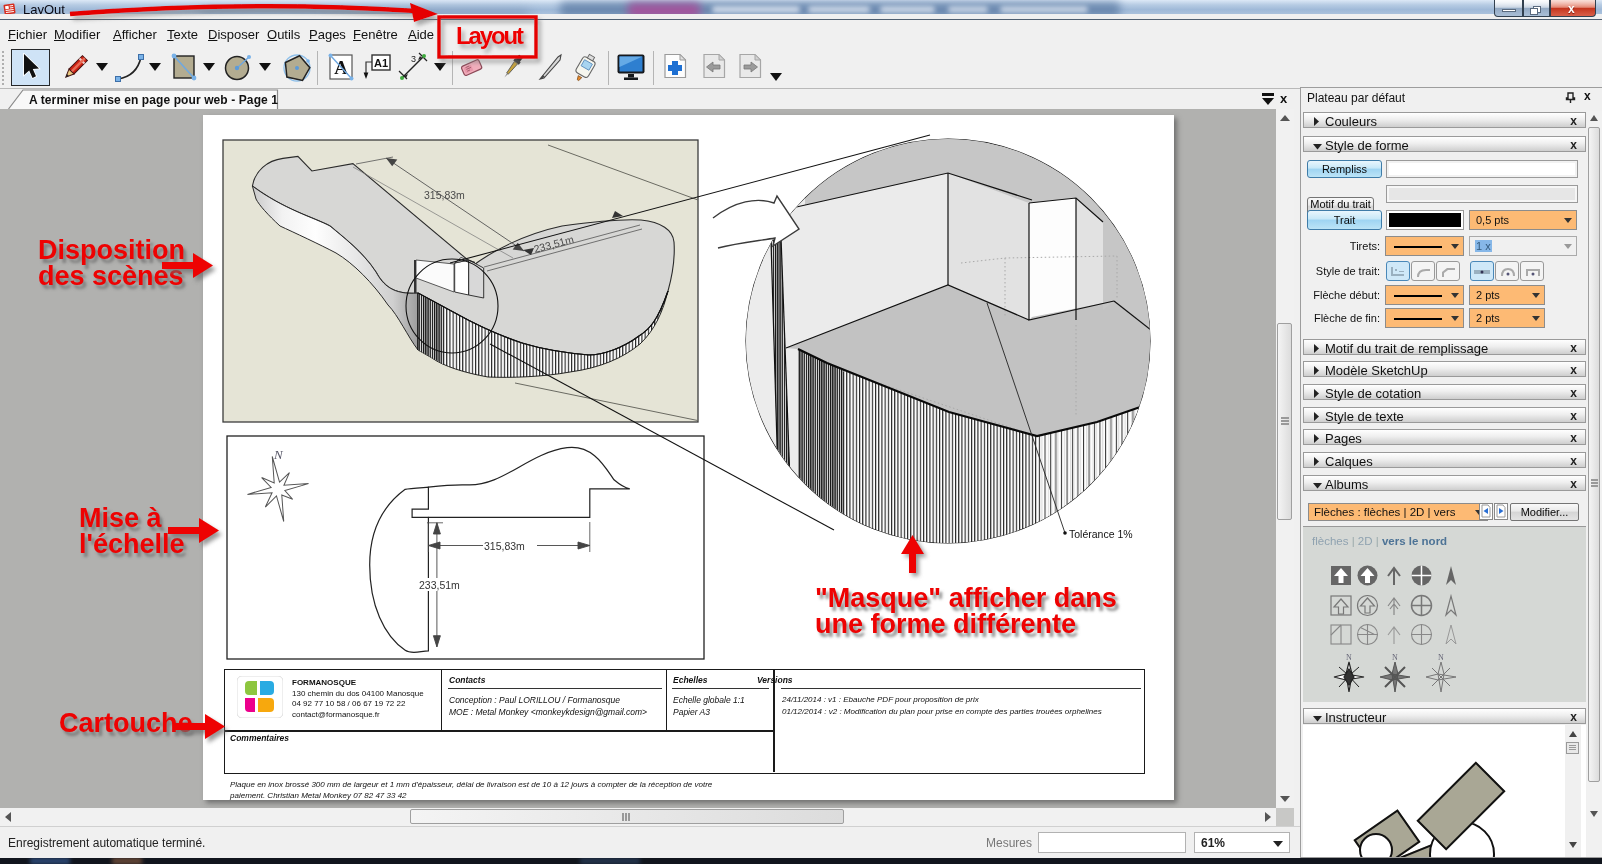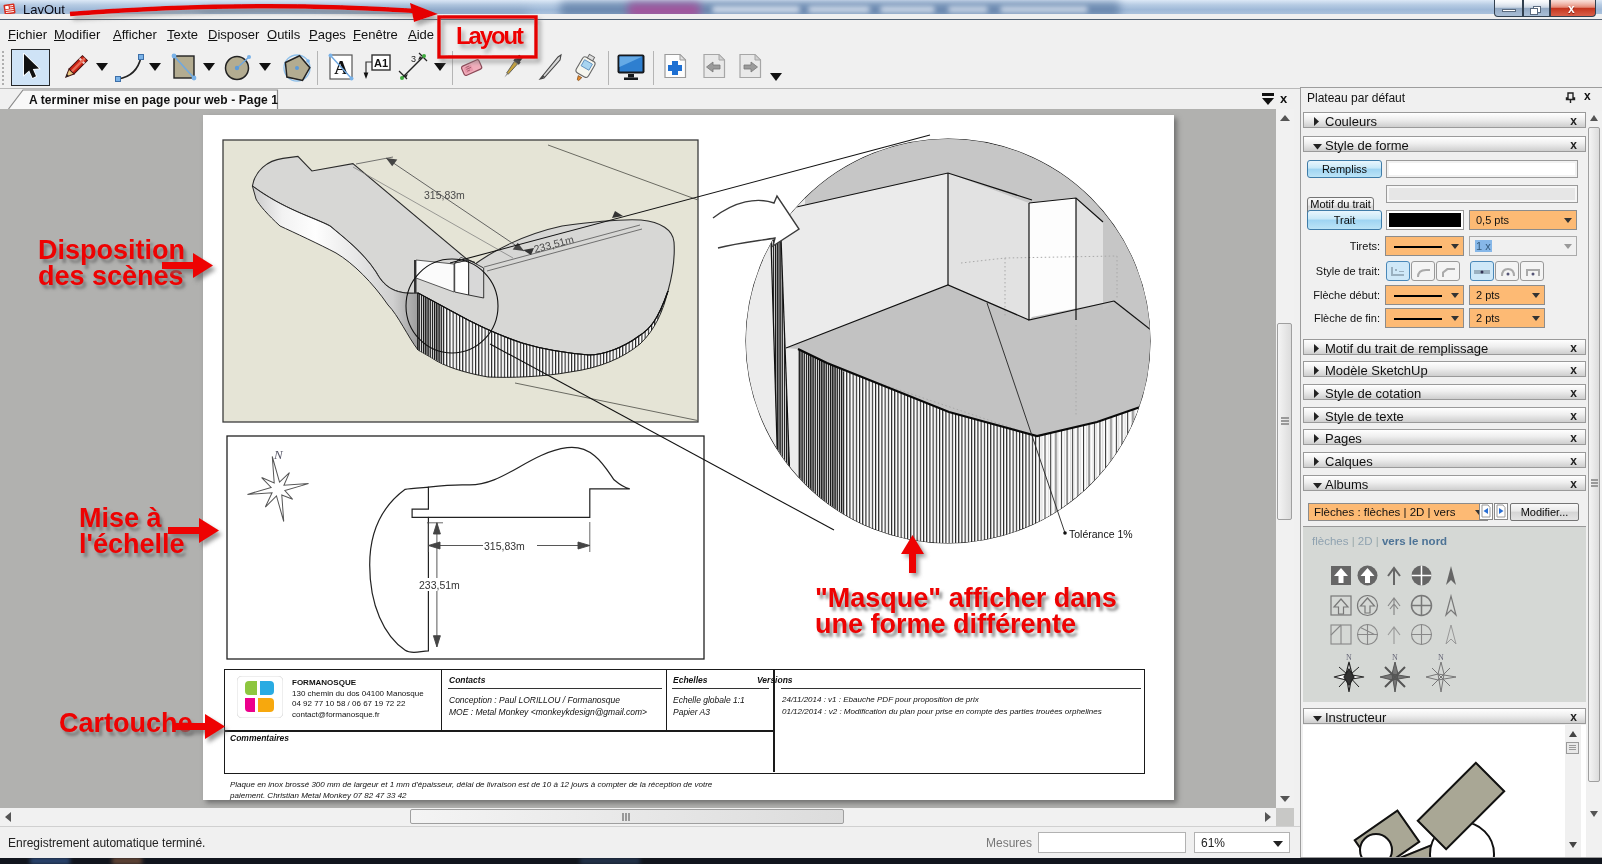--- a/index.html
+++ b/index.html
@@ -500,21 +500,21 @@
   <div style="position:absolute;left:622px;top:5px;width:1.5px;height:8px;background:#999;box-shadow:3px 0 0 #999,6px 0 0 #999;"></div>
   <div class="arr" style="left:1265px;top:4px;border-top:5px solid transparent;border-bottom:5px solid transparent;border-left:6px solid #555;"></div>
 </div>
 <div id="sbcorner"></div>
 
 <div id="statusbar">
   <span style="position:absolute;left:8px;top:9px;">Enregistrement automatique terminé.</span>
   <span style="position:absolute;left:986px;top:9px;color:#777;">Mesures</span>
   <div style="position:absolute;left:1038px;top:5px;width:148px;height:21px;background:#fff;border:1px solid #b2b2b2;"></div>
   <div style="position:absolute;left:1194px;top:5px;width:96px;height:21px;background:#fff;border:1px solid #b2b2b2;">
-    <span style="position:absolute;left:6px;top:3px;">61%</span>
+    <span style="position:absolute;left:6px;top:3px;font-weight:bold;">61%</span>
     <div class="arr" style="right:6px;top:8px;border-left:5px solid transparent;border-right:5px solid transparent;border-top:6px solid #222;"></div>
   </div>
 </div>
 
 <div id="taskstrip">
   <div style="position:absolute;left:30px;top:0;width:40px;height:6px;background:#2d4a78;filter:blur(2px);"></div>
   <div style="position:absolute;left:112px;top:0;width:30px;height:6px;background:#6a4a38;filter:blur(2px);"></div>
   <div style="position:absolute;left:580px;top:0;width:60px;height:6px;background:#24364f;filter:blur(2px);"></div>
 </div>
 

